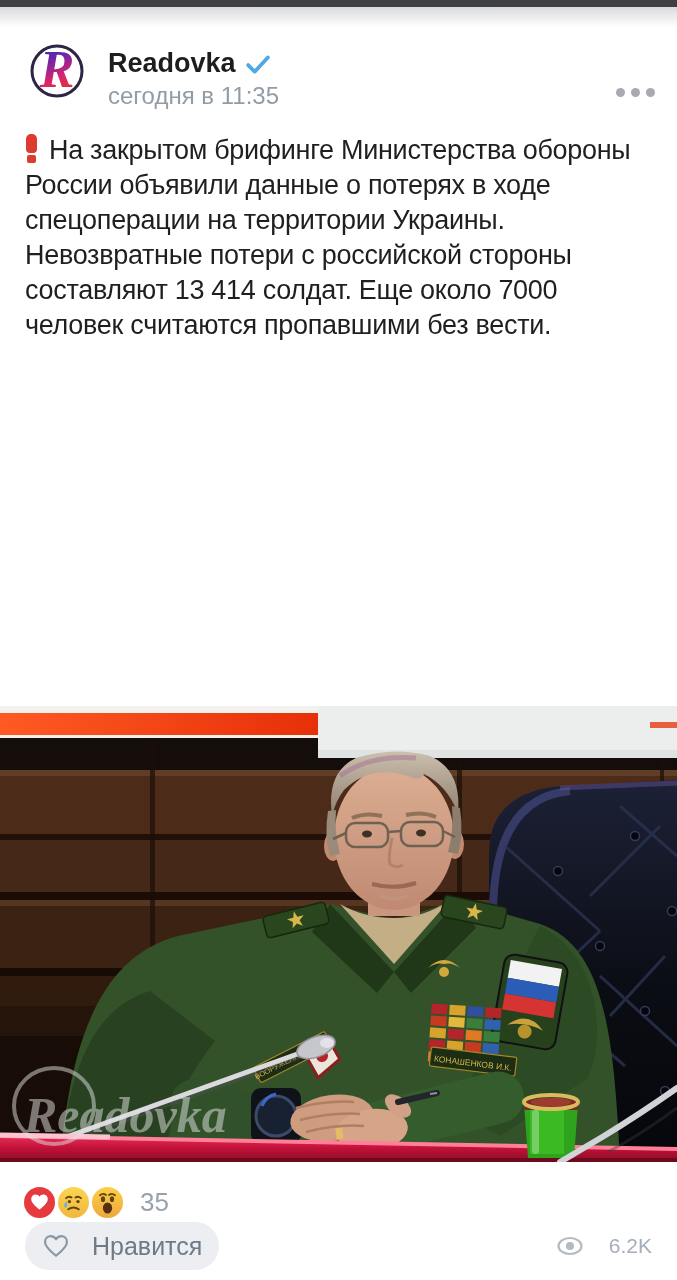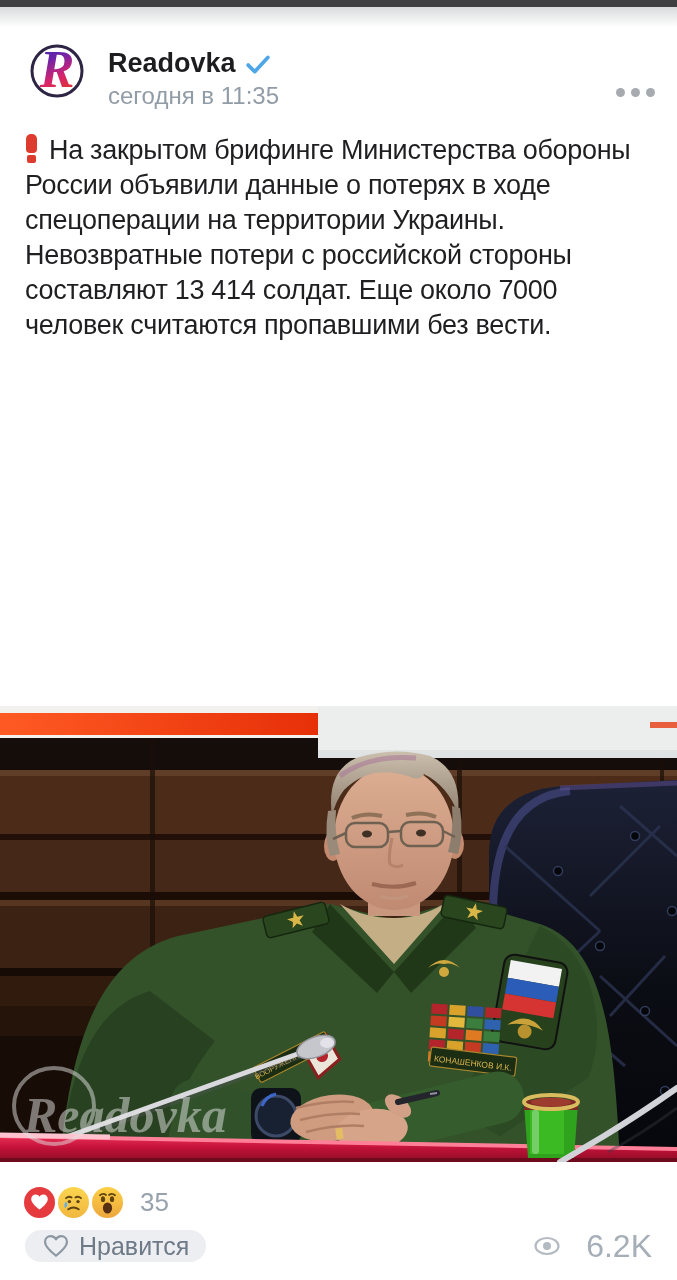--- a/index.html
+++ b/index.html
@@ -25,25 +25,25 @@
         background:#dd3b2e;border-radius:5px 5px 4px 4px;}
   .excl::after{content:"";position:absolute;left:2px;bottom:0;width:9px;height:8px;
         background:#dd3b2e;border-radius:2px;}
   
   .photo{position:absolute;left:0;top:706px;width:677px;height:456px;margin:0;cursor:pointer;}
   
   .reactions{position:absolute;left:24px;top:1176px;height:32px;display:flex;align-items:flex-end;gap:3px;margin-top:10px;}
   .reactions .count{margin-left:14px;font-size:26px;color:#98a2ac;}
   
   .actions{position:absolute;left:25px;top:1222px;width:627px;height:48px;display:flex;align-items:center;}
-  .pill{display:flex;align-items:center;gap:9px;padding:0 17px;height:32px;border-radius:24px;
+  .pill{display:flex;align-items:center;gap:22px;padding:0 17px;height:48px;border-radius:24px;
         background:#edeef2;color:#6e7a87;font-size:25px;cursor:pointer;}
   .pill + .pill{margin-left:32px;}
   .spacer{flex:1;}
-  .views{display:flex;align-items:center;gap:25px;color:#a6aeb8;font-size:32px;}
+  .views{display:flex;align-items:center;gap:25px;color:#a6aeb8;font-size:21px;}
 </style>
 </head>
 <body>
 
 <div class="page">
 
   <div class="top-strip"></div>
   <div class="top-fade"></div>
 
   <div class="avatar">

